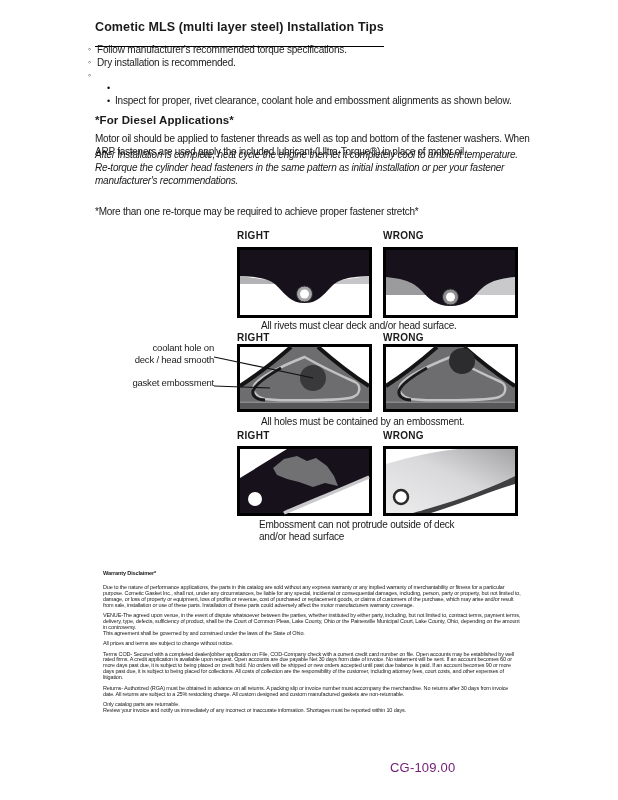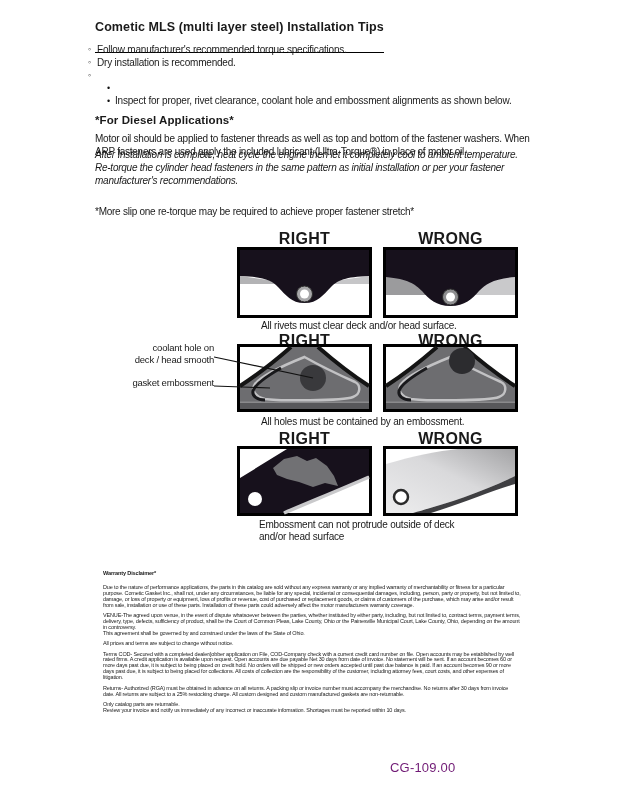--- a/index.html
+++ b/index.html
@@ -6,36 +6,36 @@
   html,body { background:#ffffff; }
   .page {
     position:relative; width:618px; height:800px; background:#ffffff;
     font-family:"Liberation Sans","DejaVu Sans",sans-serif; color:#1a1a1a; overflow:hidden;
   }
   .abs { position:absolute; }
   .pre { white-space:pre-line; }
 
   .title {
     left:95px; top:20px; font-size:12.5px; font-weight:bold;
-    border-bottom:1.5px solid #000; padding-bottom:18px; letter-spacing:.1px;
+    border-bottom:1.5px solid #000; padding-bottom:12px; letter-spacing:.1px;
   }
   .tips { left:88px; top:43px; font-size:10px; letter-spacing:-.2px; }
   .bullet { line-height:13px; display:flex; }
   .bullet .bg { width:9px; font-size:9px; color:#333; flex:0 0 auto; }
   .subbullet { line-height:12.5px; display:flex; padding-left:19px; }
   .subbullet .bg { width:8px; font-size:9px; color:#111; flex:0 0 auto; }
 
   .diesel-h { left:95px; top:114px; font-size:11.5px; font-weight:bold; letter-spacing:.1px; }
   .para { left:95px; width:436px; font-size:10px; line-height:13px; letter-spacing:-.25px; }
   .p1 { top:132px; }
   .p2 { top:148px;font-style:italic; }
   .p3 { top:205px; }
 
   .hdr-row { left:237px; width:281px; display:flex; gap:11px; }
-  .hdr-row span { width:135px; text-align:center; font-size:16px; font-weight:bold; letter-spacing:.3px; }
+  .hdr-row span { width:135px; text-align:left; font-size:10px; font-weight:bold; letter-spacing:.3px; }
   .panel-row { left:237px; width:281px; display:flex; gap:11px; }
   .panel-row svg { display:block; }
   .caption { font-size:10px; letter-spacing:-.2px; line-height:12px;margin-left:22px; }
 
   .lbl { font-size:9.5px; letter-spacing:-.2px; line-height:11.5px; text-align:right; }
   .coolant-lbl { left:118px; top:342px; width:96px; }
   .emboss-lbl  { left:110px; top:377px; width:104px; }
   .leaders { left:214px; top:340px; pointer-events:none; }
 
   .warranty { left:103px; top:571px; width:418px; font-size:5.5px; line-height:5.9px; letter-spacing:-.15px; color:#222; }
@@ -68,21 +68,21 @@
     </div>
     <div class="subbullet">
       <span class="bg">•</span>
       <span>Inspect for proper, rivet clearance, coolant hole and embossment alignments as shown below.</span>
     </div>
   </div>
 
   <div class="abs diesel-h">*For Diesel Applications*</div>
   <div class="abs para p1">Motor oil should be applied to fastener threads as well as top and bottom of the fastener washers. When ARP fasteners are used apply the included lubricant (Ultra-Torque®) in place of motor oil.</div>
   <div class="abs para p2">After Installation is complete, heat cycle the engine then let it completely cool to ambient temperature. Re-torque the cylinder head fasteners in the same pattern as initial installation or per your fastener manufacturer's recommendations.</div>
-  <div class="abs para p3">*More slip one re-torque may be required to achieve proper fastener stretch*</div>
+  <div class="abs para p3">*More than one re-torque may be required to achieve proper fastener stretch*</div>
 
   <div class="abs hdr-row" style="top:230px;">
     <span>RIGHT</span>
     <span>WRONG</span>
   </div>
   <div class="abs panel-row" style="top:247px;">
     <svg width="135" height="71" viewBox="0 0 135 71">
       <rect x="1.5" y="1.5" width="132" height="68" fill="#ffffff" stroke="#000000" stroke-width="3"></rect>
       <polygon points="3,29 60,37 3,37" fill="#b3b3b5"></polygon>
       <polygon points="132,29 75,37 132,37" fill="#c6c6c8"></polygon>

